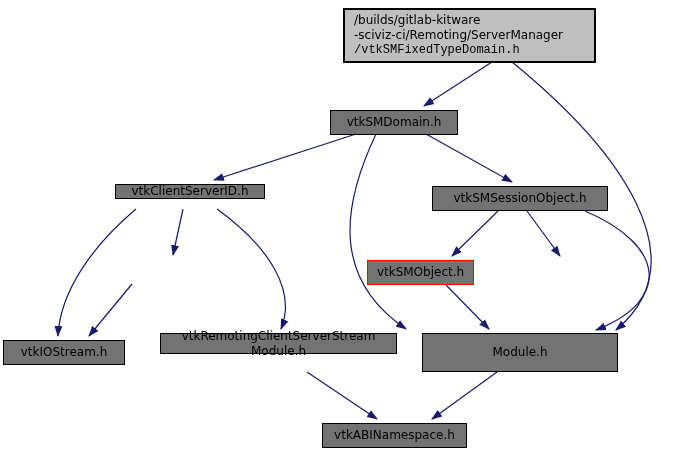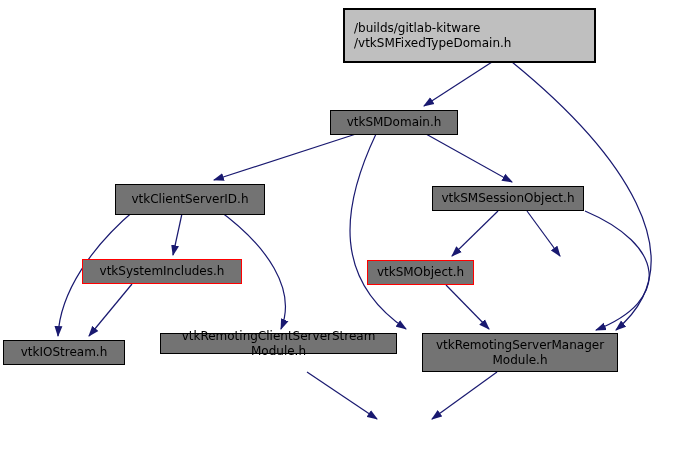--- a/index.html
+++ b/index.html
@@ -55,52 +55,52 @@
     <path class="edge" d="M498,211 L452,256" marker-end="url(#arrowhead)"></path>
     <path class="edge" d="M527,211 L560,256" marker-end="url(#arrowhead)"></path>
     <path class="edge" d="M585,211 C665,245 672,300 596,330" marker-end="url(#arrowhead)"></path>
     <path class="edge" d="M446,285 L489,329" marker-end="url(#arrowhead)"></path>
     <path class="edge" d="M307,372 L377,419" marker-end="url(#arrowhead)"></path>
     <path class="edge" d="M497,372 L432,419" marker-end="url(#arrowhead)"></path>
   </svg>
 
   <div class="node main" style="left:343px;top:8px;width:253px;height:55px">
     <div class="line">/builds/gitlab-kitware</div>
+    <div class="line">-sciviz-ci/Remoting/ServerManager</div>
     <div class="line">/vtkSMFixedTypeDomain.h</div>
   </div>
 
   <div class="node" style="left:330px;top:110px;width:128px;height:25px">
     <div class="line">vtkSMDomain.h</div>
   </div>
 
-  <div class="node" style="left:115px;top:184px;width:150px;height:31px">
+  <div class="node" style="left:115px;top:184px;width:150px;height:15px">
     <div class="line">vtkClientServerID.h</div>
   </div>
 
-  <div class="node" style="left:432px;top:186px;width:152px;height:25px">
+  <div class="node" style="left:432px;top:186px;width:176px;height:25px">
     <div class="line">vtkSMSessionObject.h</div>
   </div>
 
-  <div class="node red" style="left:82px;top:259px;width:160px;height:25px">
-    <div class="line">vtkSystemIncludes.h</div>
-  </div>
 
   <div class="node red" style="left:367px;top:260px;width:107px;height:25px">
     <div class="line">vtkSMObject.h</div>
   </div>
 
 
   <div class="node" style="left:3px;top:340px;width:122px;height:25px">
     <div class="line">vtkIOStream.h</div>
   </div>
 
   <div class="node" style="left:160px;top:333px;width:237px;height:21px">
     <div class="line">vtkRemotingClientServerStream</div>
     <div class="line">Module.h</div>
   </div>
 
   <div class="node" style="left:422px;top:333px;width:196px;height:39px">
-    <div class="line">vtkRemotingServerManager</div>
     <div class="line">Module.h</div>
   </div>
 
+  <div class="node" style="left:322px;top:423px;width:145px;height:25px">
+    <div class="line">vtkABINamespace.h</div>
+  </div>
 
 </div>
 
 </body></html>

